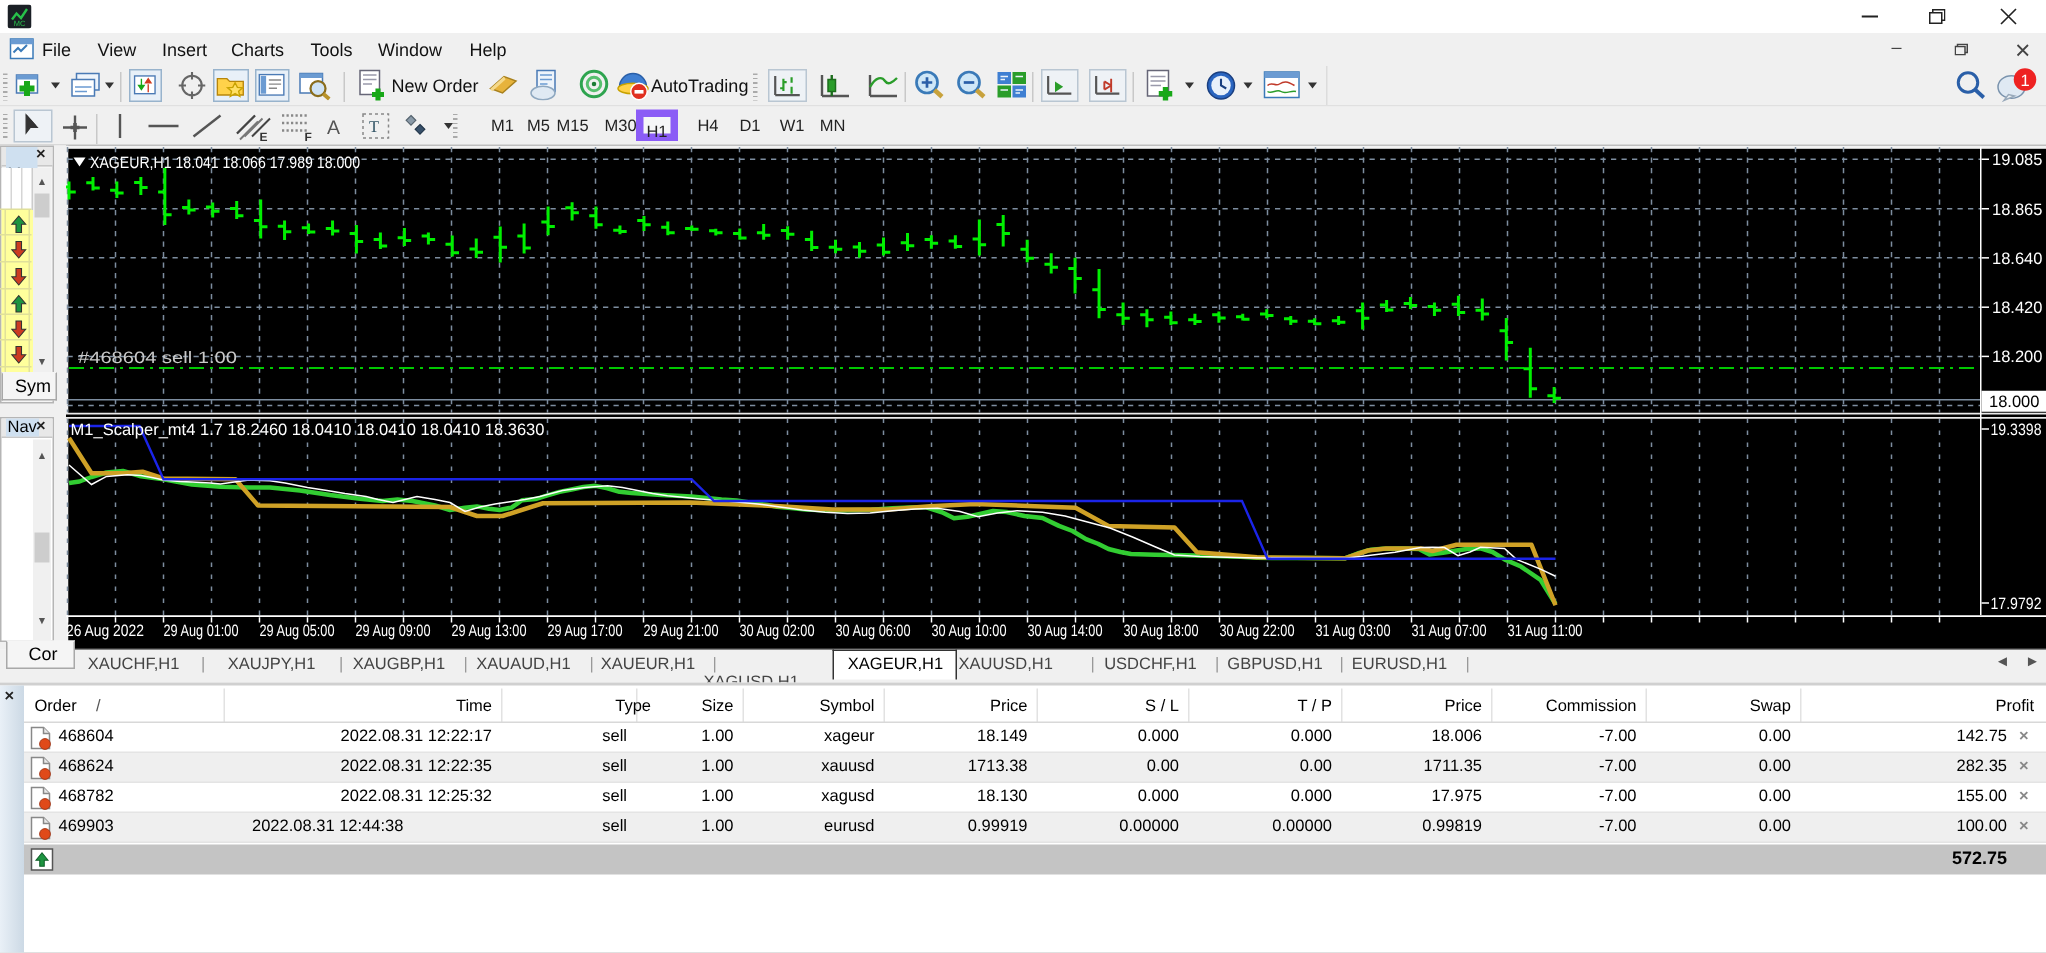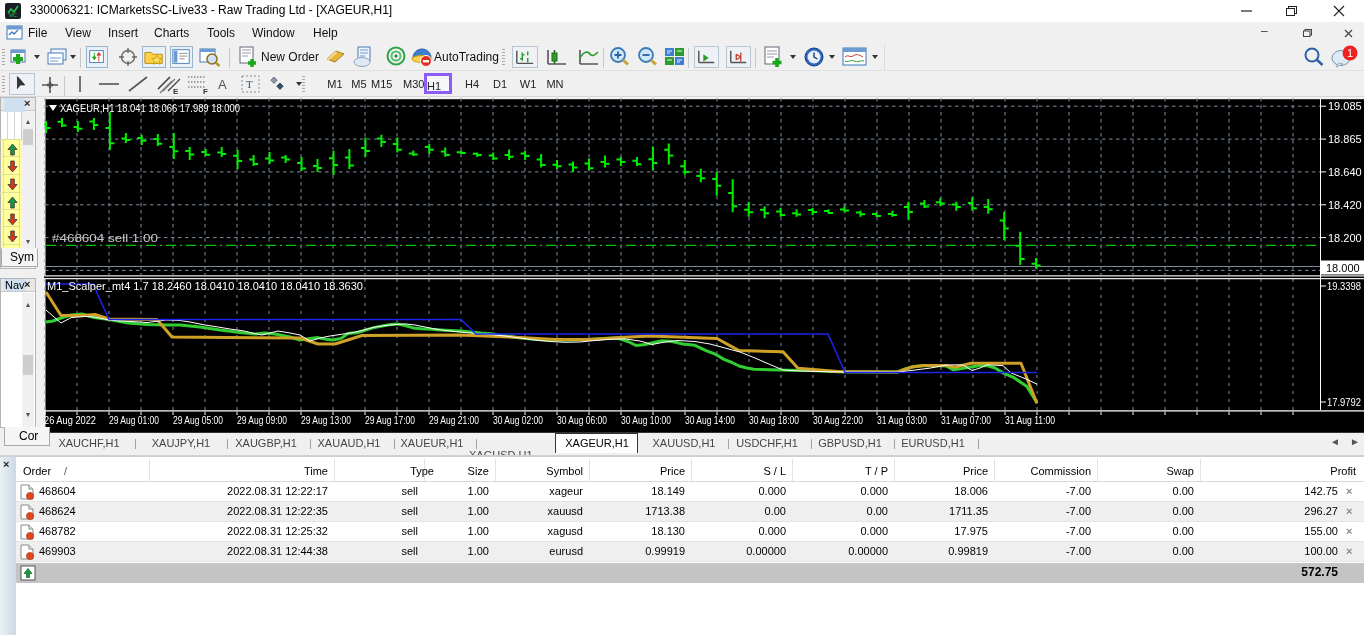--- a/index.html
+++ b/index.html
@@ -7,21 +7,20 @@
 .sarr{font-size:7px;color:#555;text-align:center;line-height:12px}
 </style></head>
 <body>
 
 <div style="position:absolute;left:0;top:0;width:1364px;height:22px;background:#ffffff;font-size:12px">
 <svg style="position:absolute;left:5px;top:3px" width="16" height="16" viewBox="0 0 16 16">
       <rect width="16" height="16" rx="2" fill="#1a1f25"></rect>
       <path d="M3 10l3-4l3 3l4-6" stroke="#27c04a" stroke-width="1.6" fill="none"></path>
       <text x="8" y="14" font-size="5" fill="#27c04a" text-anchor="middle" font-family="Liberation Sans">MC</text>
     </svg>
-<span style="position:absolute;left:30px;top:3px;color:#000">330006321: ICMarketsSC-Live33 - Raw Trading Ltd - [XAGEUR,H1]</span>
 <svg style="position:absolute;left:1241px;top:10px" width="11" height="2" viewBox="0 0 11 2">
       <path d="M0 1h11" stroke="#222" stroke-width="1.2"></path>
     </svg>
 <svg style="position:absolute;left:1286px;top:6px" width="11" height="10" viewBox="0 0 11 10">
       <rect x="2.5" y="0.5" width="8" height="7" fill="none" stroke="#222"></rect>
       <rect x="0.5" y="2.5" width="8" height="7" fill="#fff" stroke="#222"></rect>
     </svg>
 <svg style="position:absolute;left:1333px;top:5px" width="12" height="12" viewBox="0 0 12 12">
       <path d="M1 1l10 10M11 1L1 11" stroke="#222" stroke-width="1.1"></path>
     </svg>
@@ -230,21 +229,21 @@
     <svg style="position:absolute;left:268px;top:74px;" width="24" height="20" viewBox="0 0 24 20">
       <path d="M6 3l3.2 3.2L6 9.4L2.8 6.2z" fill="#8a9aa8" stroke="#55636e" stroke-width="0.8"></path>
       <path d="M12 9l3.2 3.2L12 15.4L8.8 12.2z" fill="#37506a" stroke="#22364a" stroke-width="0.8"></path>
     </svg>
     <div class="dd" style="left:296px;top:82px"></div>
     <div style="position:absolute;left:302px;top:76px;width:3px;height:18px;background:repeating-linear-gradient(180deg,#aaa 0,#aaa 1px,#f0f0f0 1px,#f0f0f0 3px)"></div>
     <span style="position:absolute;left:325px;top:74px;width:20px;text-align:center;line-height:20px">M1</span>
     <span style="position:absolute;left:349px;top:74px;width:20px;text-align:center;line-height:20px">M5</span>
     <span style="position:absolute;left:371px;top:74px;width:20px;text-align:center;line-height:20px">M15</span>
     <span style="position:absolute;left:403px;top:74px;width:20px;text-align:center;line-height:20px">M30</span>
-    <span style="position:absolute;left:424px;top:73px;width:28px;height:21px;border:3px solid #8b5cf6;background:#f5f6f7;line-height:21px">H1</span>
+    <span style="position:absolute;left:424px;top:73px;width:28px;height:21px;border:5px solid #8b5cf6;background:#f5f6f7;text-align:center;line-height:21px">H1</span>
     <span style="position:absolute;left:462px;top:74px;width:20px;text-align:center;line-height:20px">H4</span>
     <span style="position:absolute;left:490px;top:74px;width:20px;text-align:center;line-height:20px">D1</span>
     <span style="position:absolute;left:518px;top:74px;width:20px;text-align:center;line-height:20px">W1</span>
     <span style="position:absolute;left:545px;top:74px;width:20px;text-align:center;line-height:20px">MN</span>
   </div>
 <svg style="position:absolute;left:44px;top:97px" width="1320" height="336" viewBox="44 97 1320 336">
 <rect x="44" y="97" width="1320" height="336" fill="#000"></rect>
     <rect x="44" y="97" width="1.5" height="336" fill="#f0f0f0"></rect>
     <rect x="44" y="97" width="1320" height="2.2" fill="#f2f2f2"></rect>
 <g stroke="#7d8d9f" stroke-width="1" fill="none">
@@ -371,21 +370,21 @@
   </div>
 
 <div style="position:absolute;left:0;top:433px;width:1364px;height:22px;background:#f0f0f0;font-size:11px">
 <div style="position:absolute;left:44px;top:-1px;width:1320px;height:1px;background:#333"></div>
 <span style="position:absolute;left:44px;top:4px;width:90px;text-align:center;color:#444">XAUCHF,H1</span>
     <span style="position:absolute;left:136px;top:4px;width:90px;text-align:center;color:#444">XAUJPY,H1</span>
     <span style="position:absolute;left:221px;top:4px;width:90px;text-align:center;color:#444">XAUGBP,H1</span>
     <span style="position:absolute;left:304px;top:4px;width:90px;text-align:center;color:#444">XAUAUD,H1</span>
     <span style="position:absolute;left:387px;top:4px;width:90px;text-align:center;color:#444">XAUEUR,H1</span>
     <span style="position:absolute;left:469px;top:16px;width:90px;text-align:left;color:#444">XAGUSD,H1</span>
-    <span style="position:absolute;left:639px;top:4px;width:90px;text-align:center;color:#444">XAUUSD,H1</span>
+    <span style="position:absolute;left:639px;top:4px;width:90px;color:#444">XAUUSD,H1</span>
     <span style="position:absolute;left:722px;top:4px;width:90px;text-align:center;color:#444">USDCHF,H1</span>
     <span style="position:absolute;left:805px;top:4px;width:90px;text-align:center;color:#444">GBPUSD,H1</span>
     <span style="position:absolute;left:888px;top:4px;width:90px;text-align:center;color:#444">EURUSD,H1</span>
     <span style="position:absolute;left:134px;top:4px;color:#999">|</span>
     <span style="position:absolute;left:226px;top:4px;color:#999">|</span>
     <span style="position:absolute;left:309px;top:4px;color:#999">|</span>
     <span style="position:absolute;left:393px;top:4px;color:#999">|</span>
     <span style="position:absolute;left:475px;top:4px;color:#999">|</span>
     <span style="position:absolute;left:727px;top:4px;color:#999">|</span>
     <span style="position:absolute;left:810px;top:4px;color:#999">|</span>
@@ -455,21 +454,21 @@
     <span style="position:absolute;left:168px;top:50px;width:160px;text-align:right">2022.08.31 12:22:35</span>
     <span style="position:absolute;left:258px;top:50px;width:160px;text-align:right">sell</span>
     <span style="position:absolute;left:329px;top:50px;width:160px;text-align:right">1.00</span>
     <span style="position:absolute;left:423px;top:50px;width:160px;text-align:right">xauusd</span>
     <span style="position:absolute;left:525px;top:50px;width:160px;text-align:right">1713.38</span>
     <span style="position:absolute;left:626px;top:50px;width:160px;text-align:right">0.00</span>
     <span style="position:absolute;left:728px;top:50px;width:160px;text-align:right">0.00</span>
     <span style="position:absolute;left:828px;top:50px;width:160px;text-align:right">1711.35</span>
     <span style="position:absolute;left:931px;top:50px;width:160px;text-align:right">-7.00</span>
     <span style="position:absolute;left:1034px;top:50px;width:160px;text-align:right">0.00</span>
-    <span style="position:absolute;left:1178px;top:50px;width:160px;text-align:right">296.27</span>
+    <span style="position:absolute;left:1178px;top:50px;width:160px;text-align:right">282.35</span>
     <span style="position:absolute;left:1346px;top:50px;color:#888;font-weight:bold">×</span>
     <div style="position:absolute;left:16px;top:67px;width:1348px;height:20px;background:#ffffff;border-bottom:1px solid #e4e4e4"></div>
     <svg style="position:absolute;left:20px;top:69px" width="15" height="16" viewBox="0 0 15 16">
       <path d="M1 1h8l4 4v10H1z" fill="#fff" stroke="#888"></path>
       <path d="M9 1v4h4" fill="#e8e8e8" stroke="#888"></path>
       <circle cx="10" cy="12" r="3.6" fill="#e04a1a" stroke="#a03010" stroke-width="0.6"></circle>
     </svg>
     <span style="position:absolute;left:39px;top:70px">468782</span>
     <span style="position:absolute;left:168px;top:70px;width:160px;text-align:right">2022.08.31 12:25:32</span>
     <span style="position:absolute;left:258px;top:70px;width:160px;text-align:right">sell</span>
@@ -483,21 +482,21 @@
     <span style="position:absolute;left:1034px;top:70px;width:160px;text-align:right">0.00</span>
     <span style="position:absolute;left:1178px;top:70px;width:160px;text-align:right">155.00</span>
     <span style="position:absolute;left:1346px;top:70px;color:#888;font-weight:bold">×</span>
     <div style="position:absolute;left:16px;top:87px;width:1348px;height:20px;background:#efefef;border-bottom:1px solid #e4e4e4"></div>
     <svg style="position:absolute;left:20px;top:89px" width="15" height="16" viewBox="0 0 15 16">
       <path d="M1 1h8l4 4v10H1z" fill="#fff" stroke="#888"></path>
       <path d="M9 1v4h4" fill="#e8e8e8" stroke="#888"></path>
       <circle cx="10" cy="12" r="3.6" fill="#e04a1a" stroke="#a03010" stroke-width="0.6"></circle>
     </svg>
     <span style="position:absolute;left:39px;top:90px">469903</span>
-    <span style="position:absolute;left:168px;top:90px;width:160px;text-align:right">2022.08.31 12:44:38</span>
+    <span style="position:absolute;left:168px;top:90px;width:160px;text-align:left">2022.08.31 12:44:38</span>
     <span style="position:absolute;left:258px;top:90px;width:160px;text-align:right">sell</span>
     <span style="position:absolute;left:329px;top:90px;width:160px;text-align:right">1.00</span>
     <span style="position:absolute;left:423px;top:90px;width:160px;text-align:right">eurusd</span>
     <span style="position:absolute;left:525px;top:90px;width:160px;text-align:right">0.99919</span>
     <span style="position:absolute;left:626px;top:90px;width:160px;text-align:right">0.00000</span>
     <span style="position:absolute;left:728px;top:90px;width:160px;text-align:right">0.00000</span>
     <span style="position:absolute;left:828px;top:90px;width:160px;text-align:right">0.99819</span>
     <span style="position:absolute;left:931px;top:90px;width:160px;text-align:right">-7.00</span>
     <span style="position:absolute;left:1034px;top:90px;width:160px;text-align:right">0.00</span>
     <span style="position:absolute;left:1178px;top:90px;width:160px;text-align:right">100.00</span>

